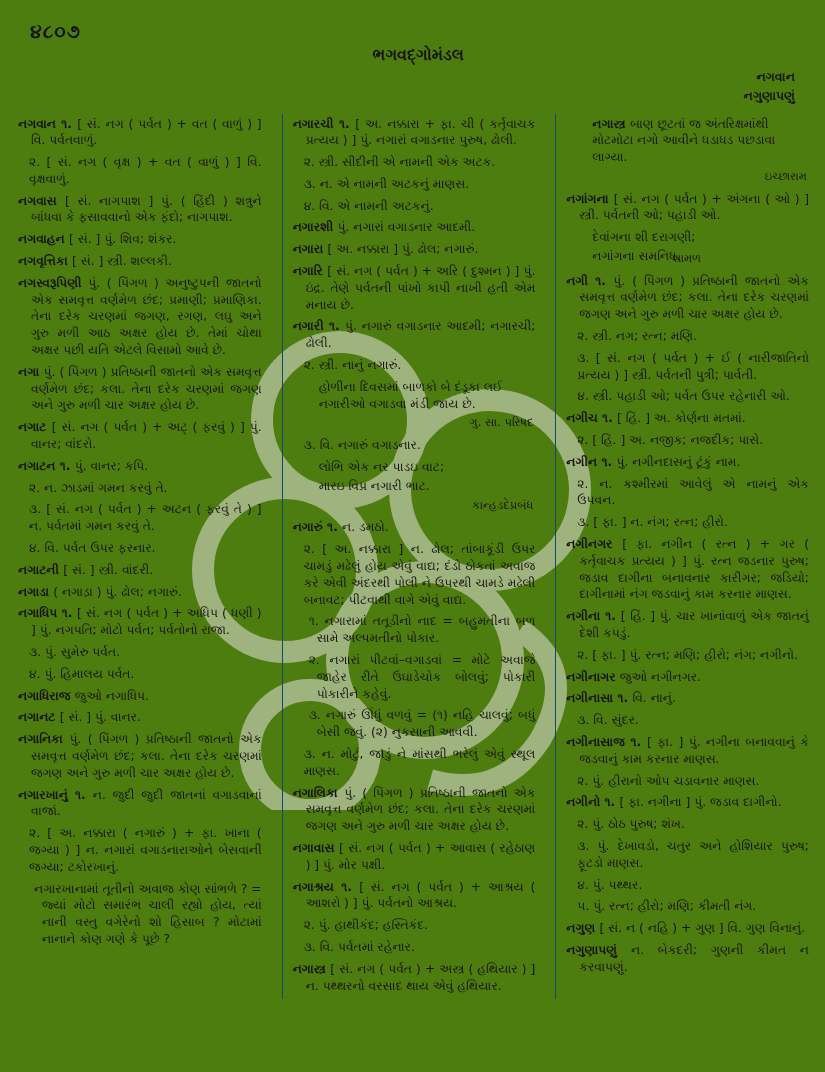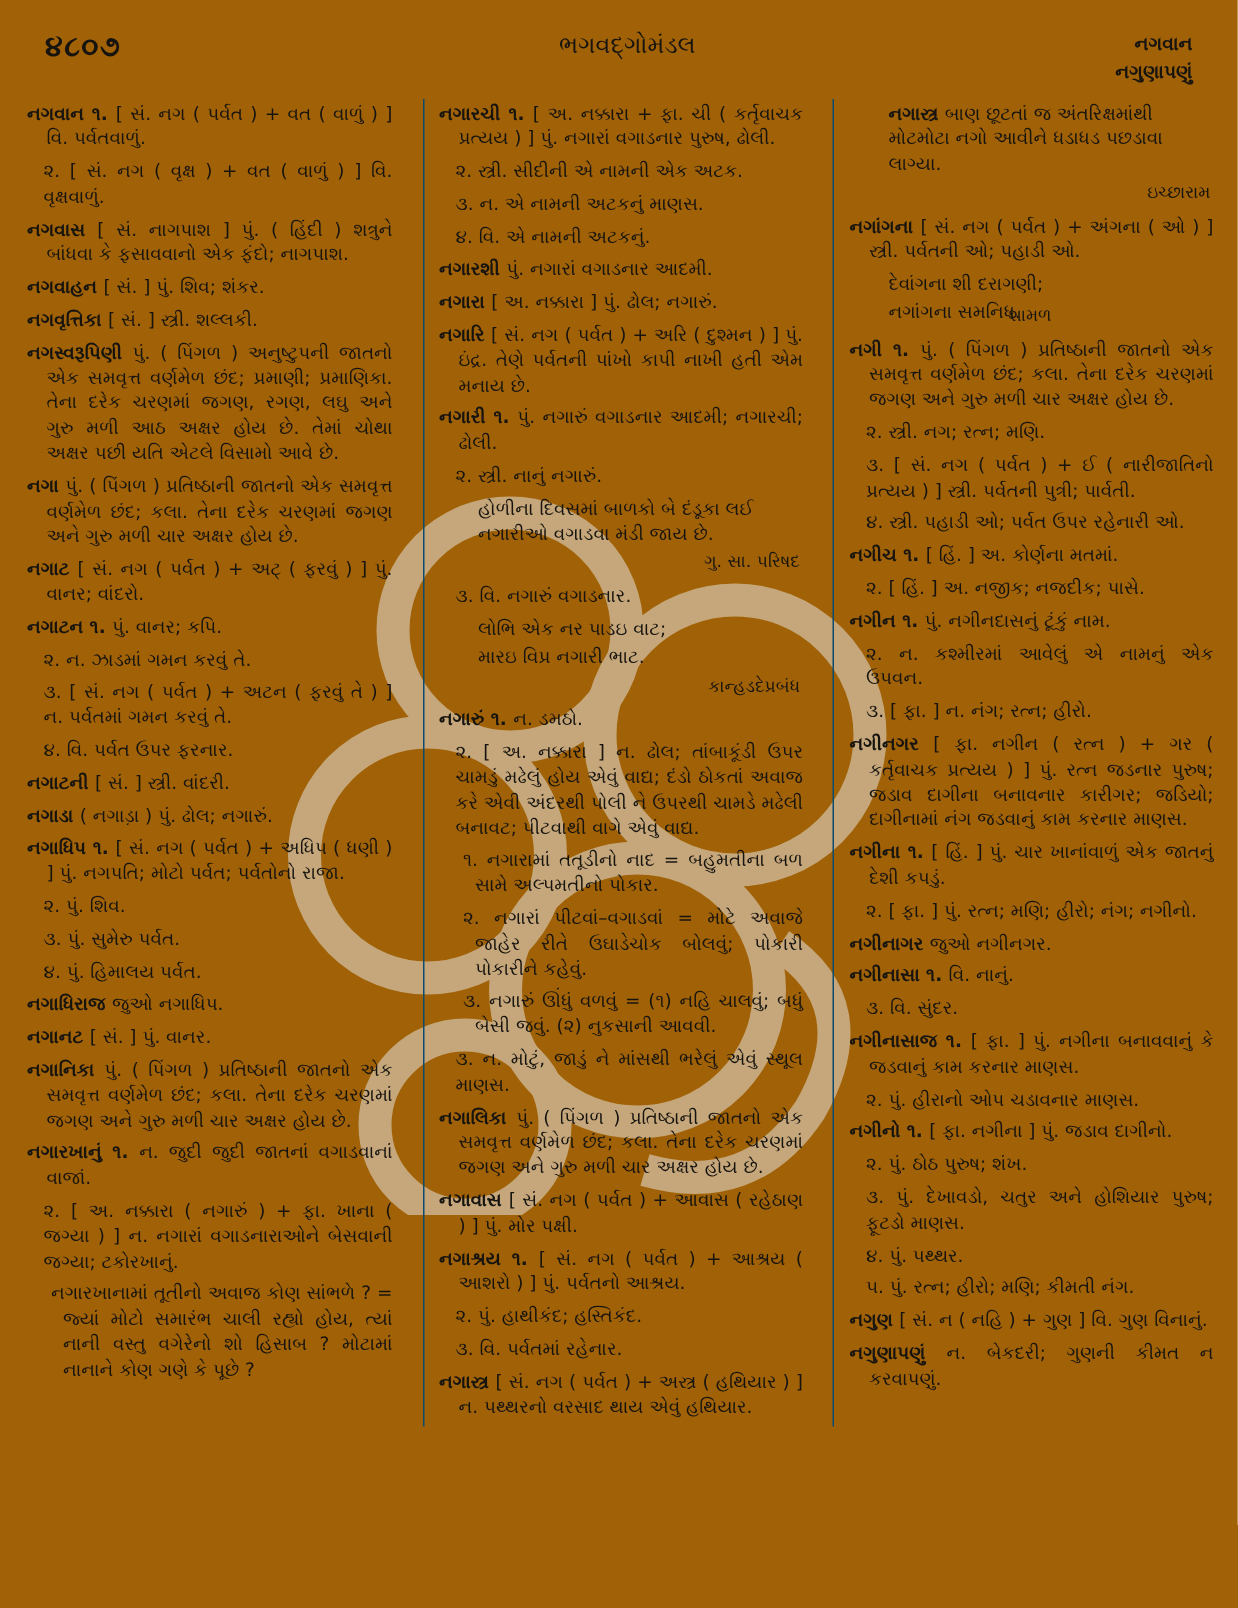--- a/index.html
+++ b/index.html
@@ -4,37 +4,37 @@
 <style>
   html,body{margin:0;padding:0;}
   body{
     width:825px;height:1072px;overflow:hidden;
     background:#f6f5f2;
     font-family:"DejaVu Sans","Liberation Sans",sans-serif;
     color:#17140f;
   }
   .page{
     position:relative;width:825px;height:1072px;
-    background:#a16207;
+    background:#4d7c0f;
     box-sizing:border-box;
     padding:16px 8px 0 8px;
   }
   
   .watermark{
     position:absolute;left:190px;top:330px;width:470px;height:480px;
     opacity:0.55;pointer-events:none;z-index:0;
   }
   header.pagehead{
     position:relative;z-index:1;
     display:flex;align-items:flex-start;justify-content:space-between;
     padding:4px 22px 2px 22px;
   }
   .pageno{font-size:19px;font-weight:bold;letter-spacing:1px;}
-  .booktitle{font-size:16px;font-weight:normal;transform:translateX(6px);}
-  .runhead{text-align:right;font-size:12.5px;font-weight:bold;line-height:1.5;}
+  .booktitle{font-size:16px;font-weight:bold;transform:translateX(6px);margin-top:25px;}
+  .runhead{text-align:right;font-size:12.5px;font-weight:bold;line-height:1.5;margin-top:48px;}
   .cols{
     position:relative;z-index:1;
     display:flex;margin-top:6px;
   }
   .col{
     width:263px;box-sizing:border-box;
     padding:2px 8px 0 10px;
     font-size:12.3px;line-height:16.8px;
     text-align:justify;
   }
@@ -83,21 +83,20 @@
         <p class="para p-entry"><span class="hw">નગસ્વરૂપિણી </span>પું. ( પિંગળ ) અનુષ્ટુપની જાતનો એક સમવૃત્ત વર્ણમેળ છંદ; પ્રમાણી; પ્રમાણિકા. તેના દરેક ચરણમાં જગણ, રગણ, લઘુ અને ગુરુ મળી આઠ અક્ષર હોય છે. તેમાં ચોથા અક્ષર પછી યતિ એટલે વિસામો આવે છે.</p>
         <p class="para p-entry"><span class="hw">નગા </span>પું. ( પિંગળ ) પ્રતિષ્ઠાની જાતનો એક સમવૃત્ત વર્ણમેળ છંદ; કલા. તેના દરેક ચરણમાં જગણ અને ગુરુ મળી ચાર અક્ષર હોય છે.</p>
         <p class="para p-entry"><span class="hw">નગાટ </span>[ સં. નગ ( પર્વત ) + અટ્ ( ફરવું ) ] પું. વાનર; વાંદરો.</p>
         <p class="para p-entry"><span class="hw">નગાટન ૧. </span>પું. વાનર; કપિ.</p>
         <p class="para p-num">૨. ન. ઝાડમાં ગમન કરવું તે.</p>
         <p class="para p-num">૩. [ સં. નગ ( પર્વત ) + અટન ( ફરવું તે ) ] ન. પર્વતમાં ગમન કરવું તે.</p>
         <p class="para p-num">૪. વિ. પર્વત ઉપર ફરનાર.</p>
         <p class="para p-entry"><span class="hw">નગાટની </span>[ સં. ] સ્ત્રી. વાંદરી.</p>
         <p class="para p-entry"><span class="hw">નગાડા </span>( નગાડ઼ા ) પું. ઢોલ; નગારું.</p>
         <p class="para p-entry"><span class="hw">નગાધિપ ૧. </span>[ સં. નગ ( પર્વત ) + અધિપ ( ધણી ) ] પું. નગપતિ; મોટો પર્વત; પર્વતોનો રાજા.</p>
-        <p class="para p-num">૨. પું. શિવ.</p>
         <p class="para p-num">૩. પું. સુમેરુ પર્વત.</p>
         <p class="para p-num">૪. પું. હિમાલય પર્વત.</p>
         <p class="para p-entry"><span class="hw">નગાધિરાજ </span>જુઓ નગાધિપ.</p>
         <p class="para p-entry"><span class="hw">નગાનટ </span>[ સં. ] પું. વાનર.</p>
         <p class="para p-entry"><span class="hw">નગાનિકા </span>પું. ( પિંગળ ) પ્રતિષ્ઠાની જાતનો એક સમવૃત્ત વર્ણમેળ છંદ; કલા. તેના દરેક ચરણમાં જગણ અને ગુરુ મળી ચાર અક્ષર હોય છે.</p>
         <p class="para p-entry"><span class="hw">નગારખાનું ૧. </span>ન. જુદી જુદી જાતનાં વગાડવાનાં વાજાં.</p>
         <p class="para p-num">૨. [ અ. નક્કારા ( નગારું ) + ફા. ખાના ( જગ્યા ) ] ન. નગારાં વગાડનારાઓને બેસવાની જગ્યા; ટકોરખાનું.</p>
         <p class="para p-idiom">નગારખાનામાં તૂતીનો અવાજ કોણ સાંભળે ? = જ્યાં મોટો સમારંભ ચાલી રહ્યો હોય, ત્યાં નાની વસ્તુ વગેરેનો શો હિસાબ ? મોટામાં નાનાને કોણ ગણે કે પૂછે ?</p>
       </section>
     <section class="col">

